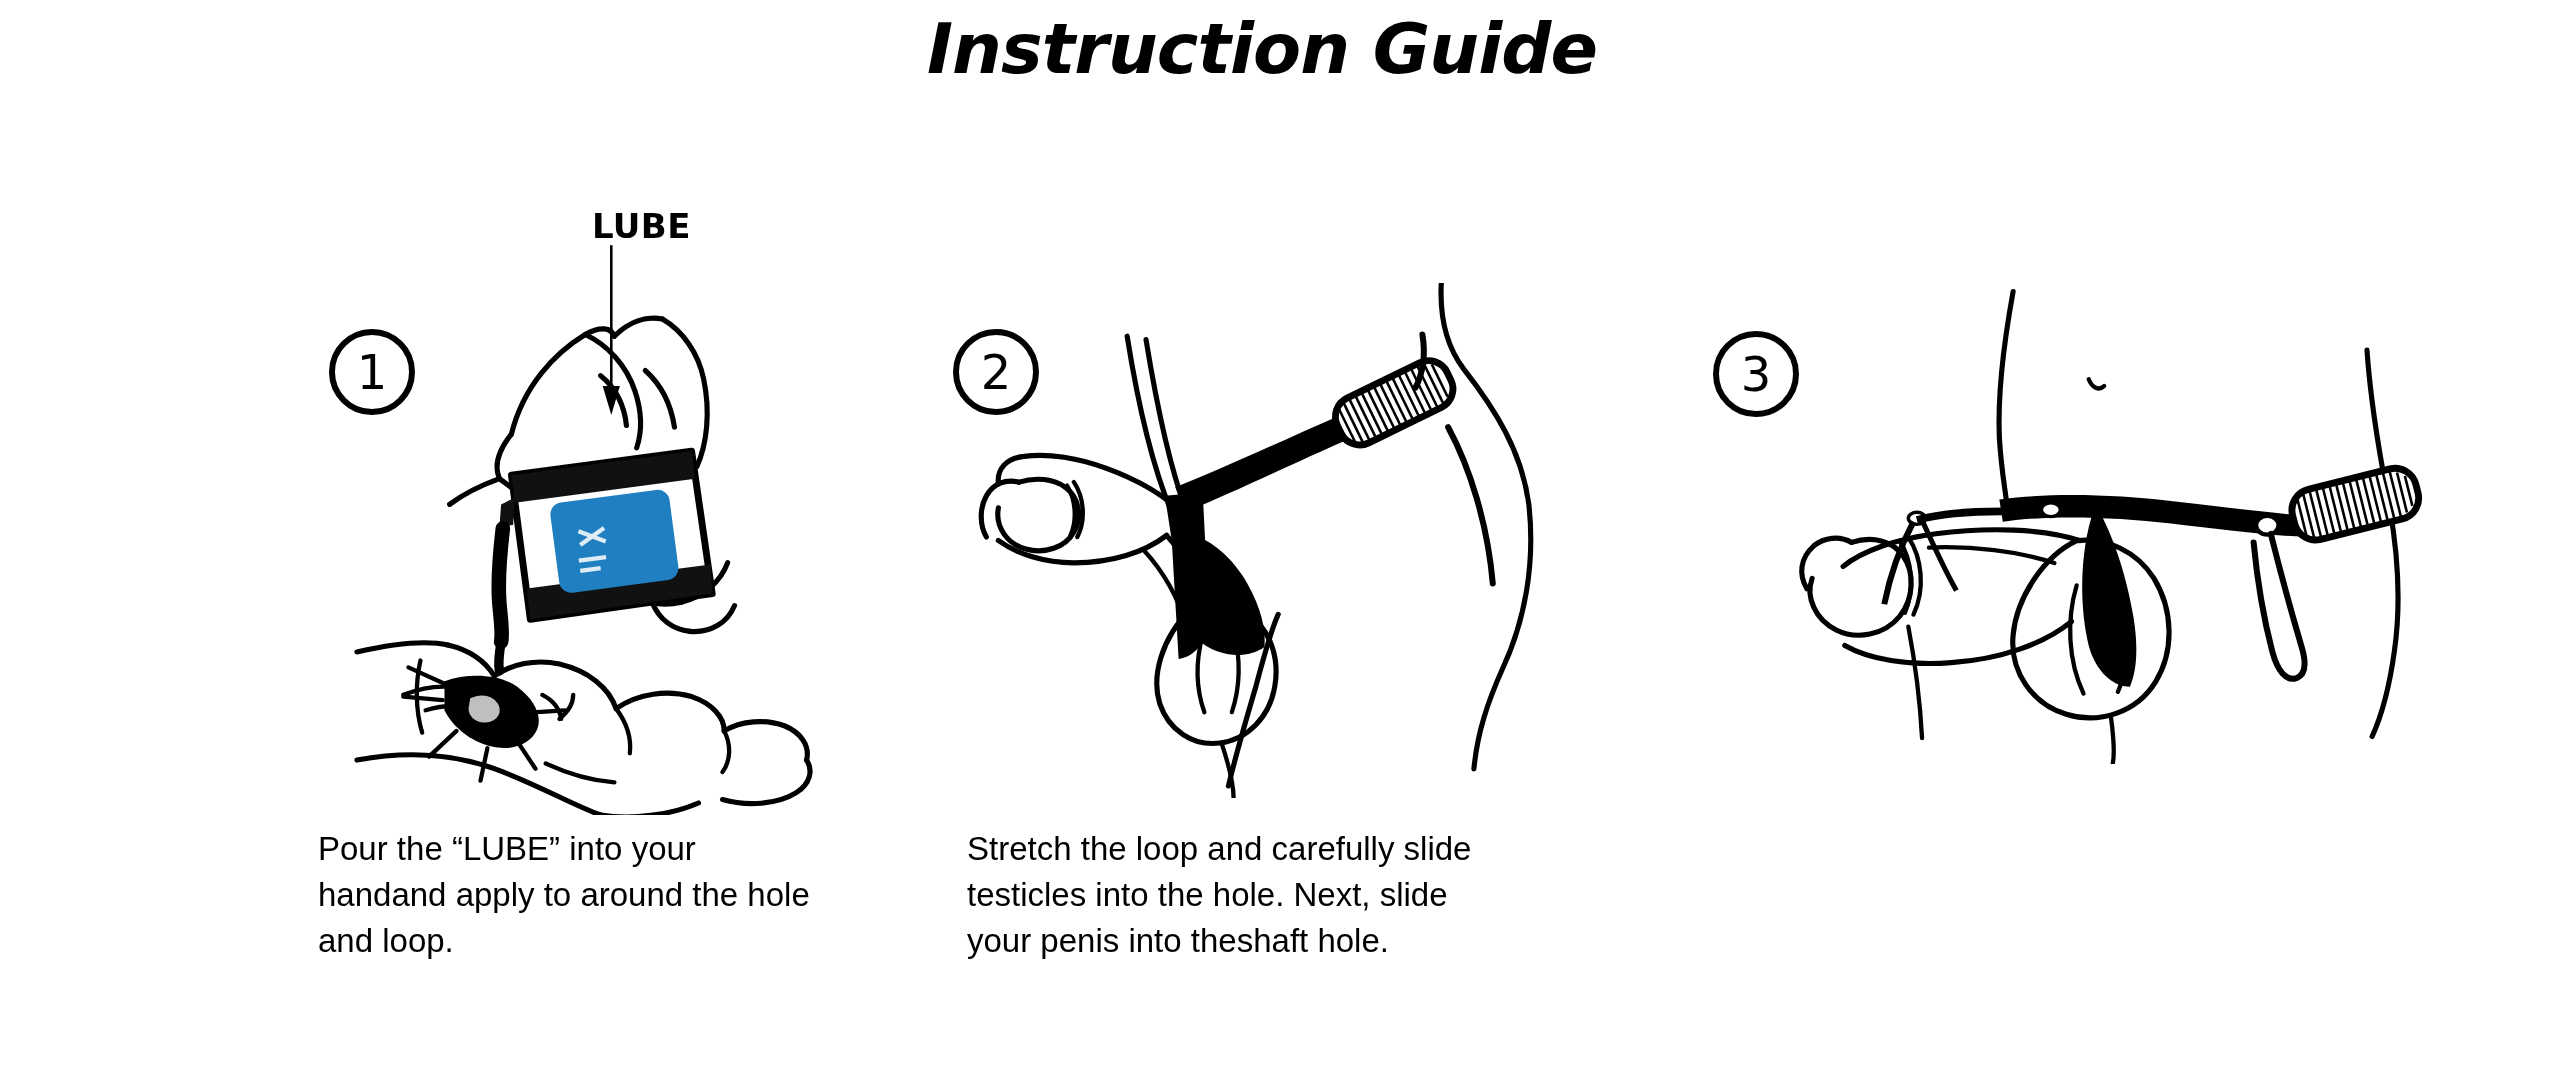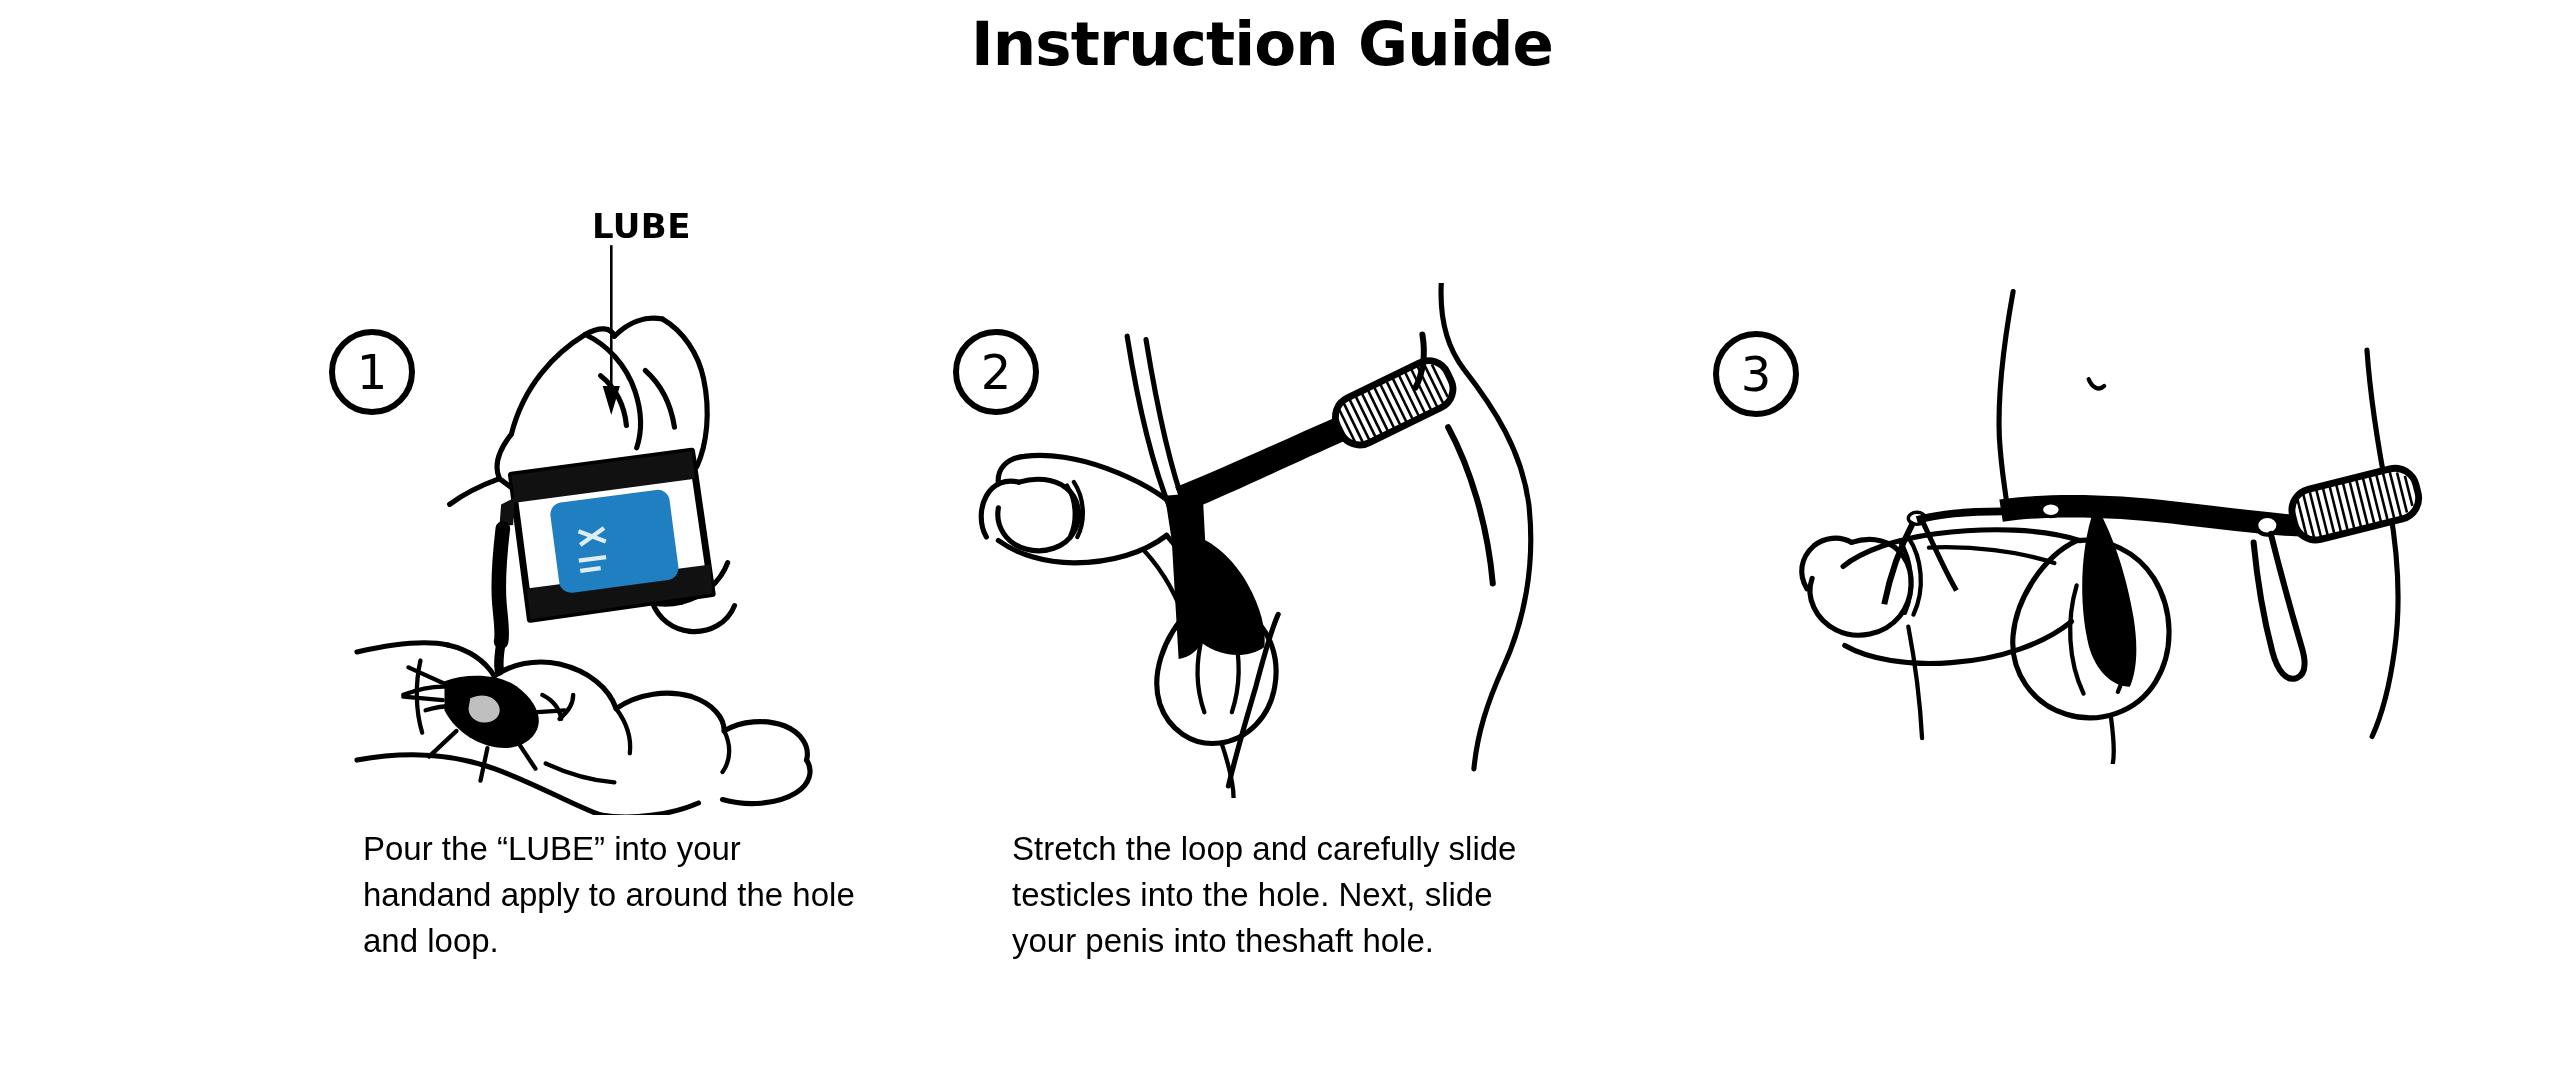--- a/index.html
+++ b/index.html
@@ -18,24 +18,25 @@
 
   
   .page-title {
     position: absolute;
     top: 8.6px;
     left: 0;
     width: 2524px;
     text-align: center;
     font-family: "DejaVu Sans", sans-serif;
     font-weight: bold;
-    font-size: 61px;
+    font-size: 70px;
     letter-spacing: -0.9px;
     line-height: 1.15;
     white-space: nowrap;
+    font-style: italic;
   }
 
   
   .steps {
     position: absolute;
     top: 0;
     left: 0;
     width: 2576px;
     height: 1087px;
   }
@@ -95,21 +96,20 @@
   .art-3 { left: 103px;  width: 773px; height: 481px; }
 
   
   .caption {
     position: absolute;
     font-family: "Liberation Sans", sans-serif;
     font-size: 33px;
     line-height: 46px;
     color: #000;
     white-space: pre-line;
-    margin-left: 45px;
   }
   .caption-1 { left: 318px; top: 826px; width: 515px; }
   .caption-2 { left: 108px; top: 826px; width: 550px; }
   .caption-3 { left: 105px; top: 826px; width: 584px; }
 </style>
 </head>
 <body>
 
 <div class="page-title">Instruction Guide</div>
 

